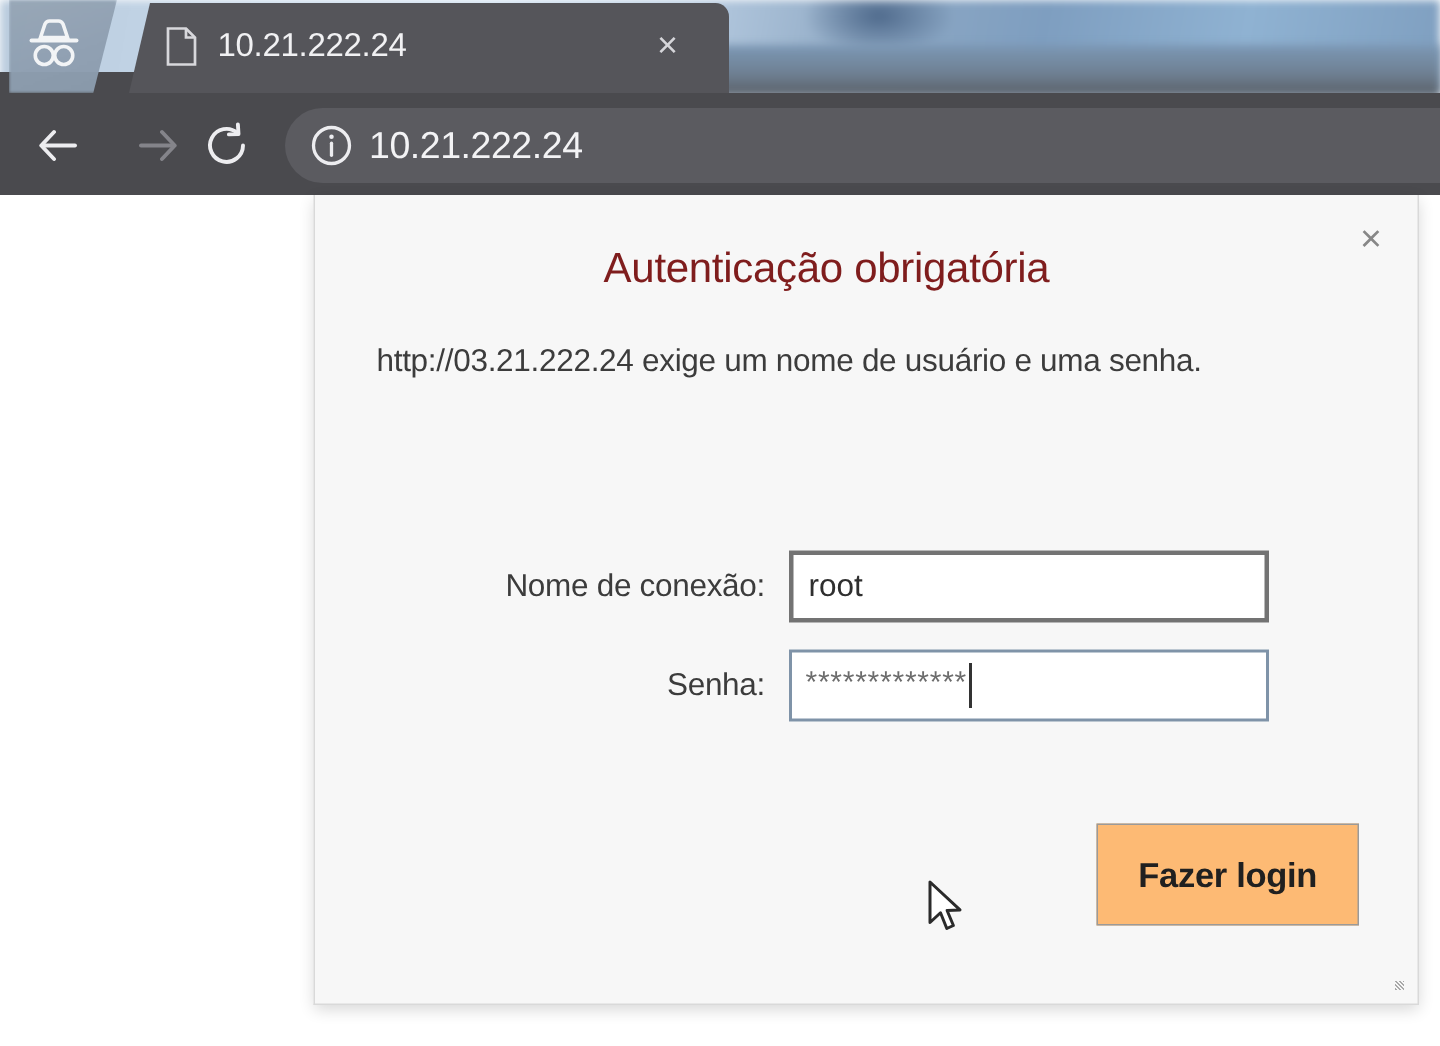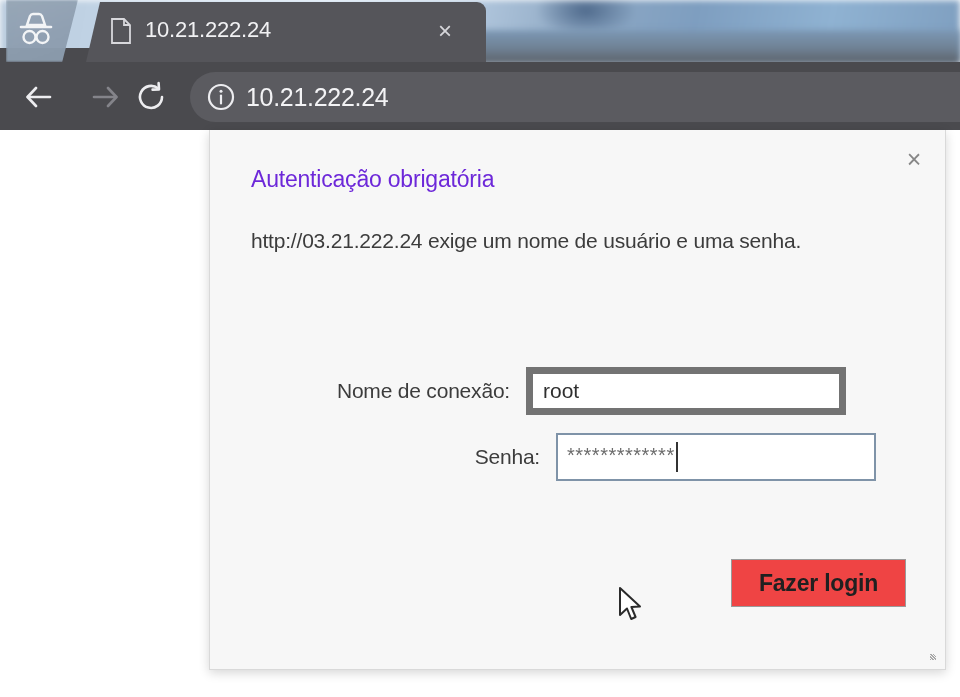--- a/index.html
+++ b/index.html
@@ -197,25 +197,26 @@
     color: #878787;
     font-size: 25px;
     line-height: 34px;
     text-align: center;
     cursor: pointer;
   }
   #dialog-title {
     position: absolute;
     left: 41px; top: 32px;
     width: 600px;
-    color: #6d28d9;
-    font-size: 23px;
+    color: #7f1d1d;
+    font-size: 28px;
     line-height: 34px;
     letter-spacing: -.2px;
     white-space: nowrap;
+    text-align: center;
   }
   #dialog-line-1 {
     position: absolute;
     left: 41px; top: 97px;
     width: 680px;
     color: #3c3c3c;
     font-size: 21px;
     line-height: 28px;
     letter-spacing: -.2px;
     white-space: nowrap;
@@ -234,39 +235,39 @@
   
   .form-row {
     position: absolute;
     left: 41px;
     width: 655px;
     height: 48px;
     display: flex;
     align-items: center;
   }
   #row-username { top: 237px; }
-  #row-password { top: 303px; justify-content: center; }
+  #row-password { top: 303px; }
 
   .form-label {
     width: 275px;
     text-align: right;
     padding-right: 16px;
     box-sizing: border-box;
     color: #3c3c3c;
     font-size: 21px;
     line-height: 28px;
     letter-spacing: -.2px;
     white-space: nowrap;
   }
   .form-input {
     width: 320px;
     height: 48px;
     box-sizing: border-box;
     background: #ffffff;
-    border: 7px solid #737373;
+    border: 3px solid #737373;
     padding: 0 10px;
     font-family: "Liberation Sans", sans-serif;
     font-size: 21px;
     color: #2f2f2f;
     outline: none;
   }
 
   
   #password-display {
     position: relative;
@@ -301,25 +302,25 @@
     position: absolute;
     left: 41px; top: 425px;
     width: 655px;
     height: 56px;
     display: flex;
     justify-content: flex-end;
     align-items: center;
     gap: 22px;
   }
   .dlg-btn {
-    height: 48px;
+    height: 68px;
     min-width: 145px;
     padding: 0 26px;
     box-sizing: border-box;
-    background: #ef4444;
+    background: #fdba74;
     border: 1px solid #d2d2d2;
     color: #3a3a3a;
     font-family: "Liberation Sans", sans-serif;
     font-size: 23px;
     letter-spacing: -.2px;
     cursor: pointer;
     white-space: nowrap;
   }
   .dlg-btn.primary {
     border: 1px solid #9a9a9a;

